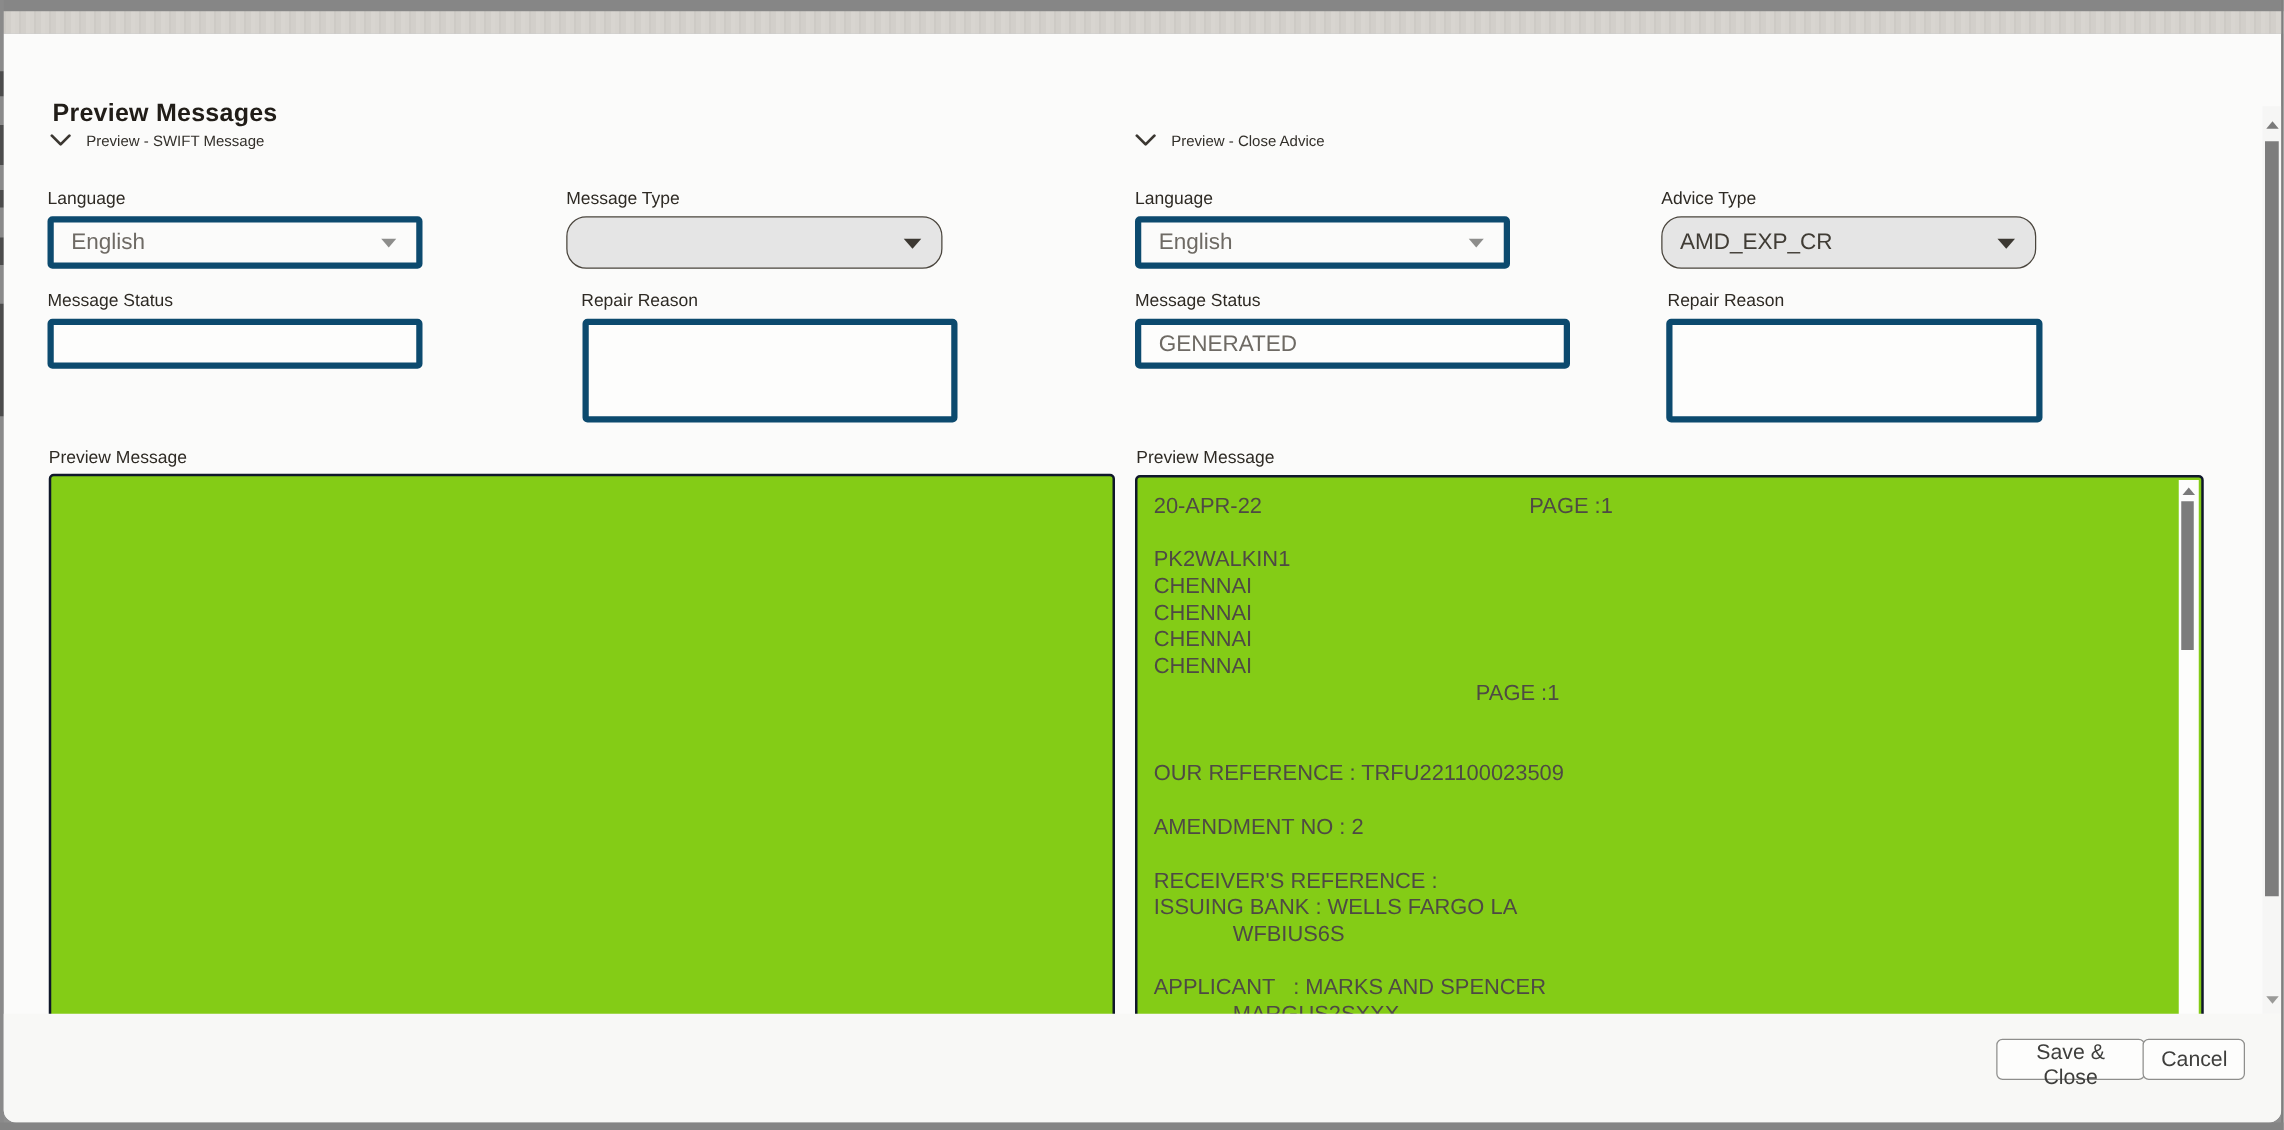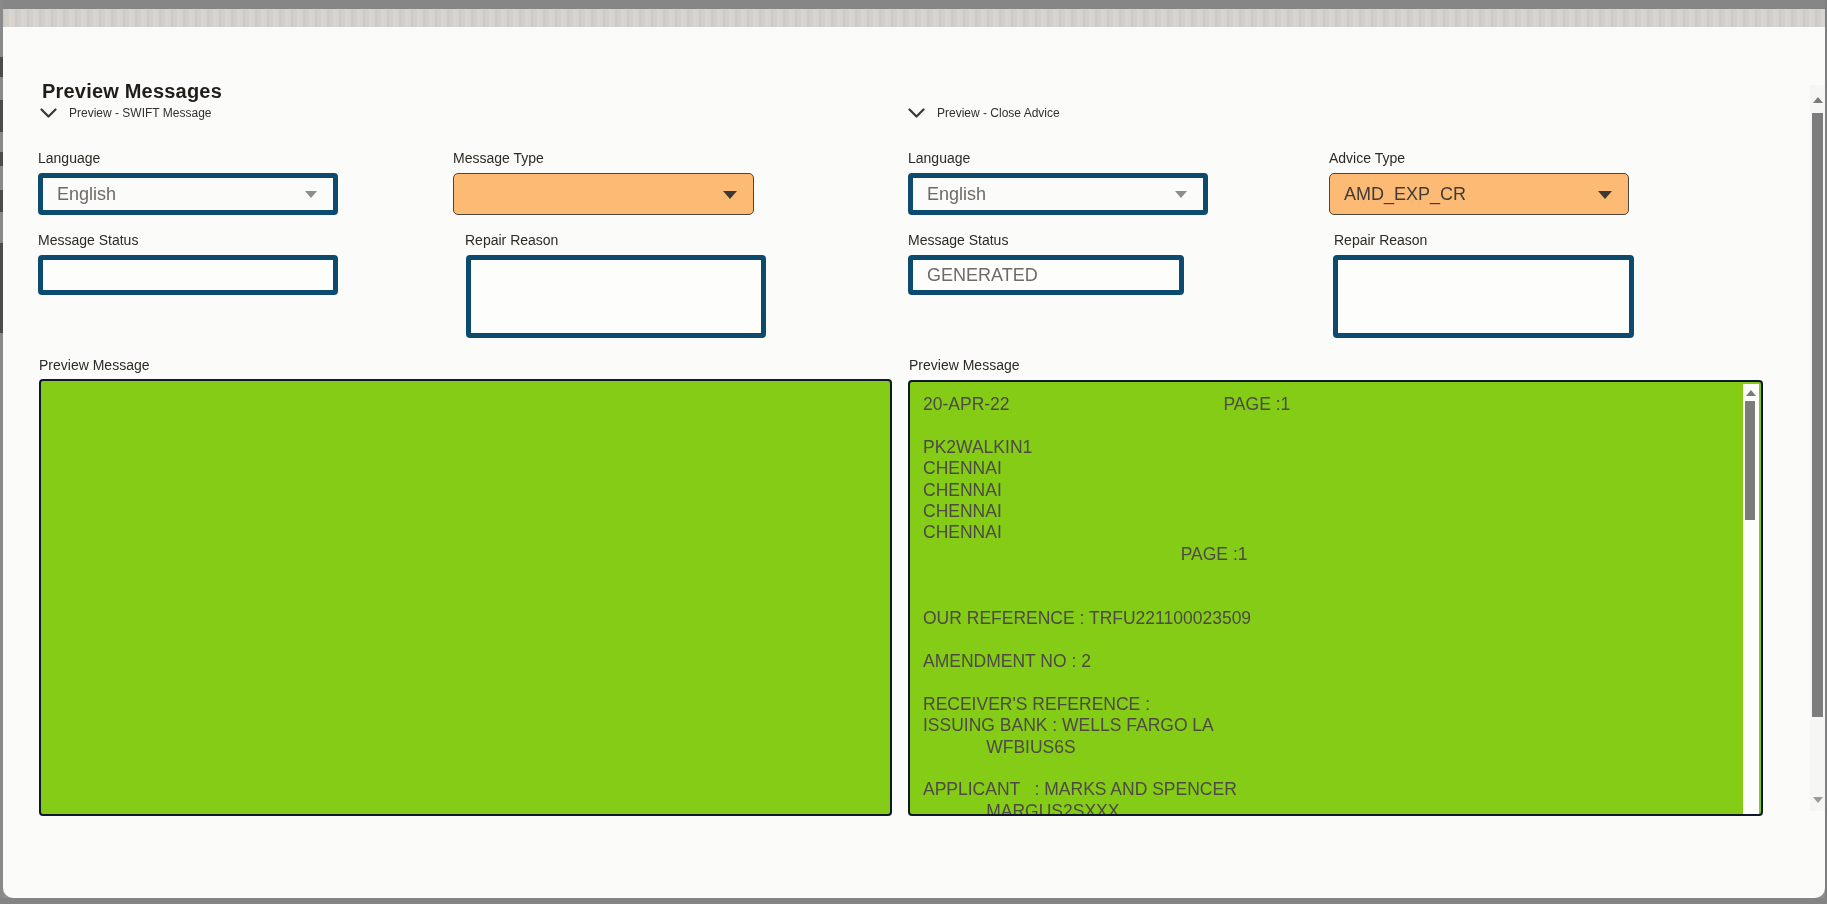--- a/index.html
+++ b/index.html
@@ -23,21 +23,21 @@
 
   .section-header{position:absolute;top:103px;display:flex;align-items:center;gap:12px;cursor:pointer;}
   .section-header .chev{display:inline-block;margin-top:2px;}
   .section-title{font-size:12px;color:#33302b;}
 
   .field-label{position:absolute;font-size:14px;color:#2e2a24;}
   .fld{position:absolute;background:#fdfdfc;border:5px solid #0c4a6e;border-radius:4px;box-sizing:border-box;}
   .fld.disabled{background:#fbfbfa;}
   .fld .val{position:absolute;left:14px;top:50%;transform:translateY(-50%);font-size:18px;color:#6e6a64;white-space:nowrap;}
   .fld .val.dark{color:#403c35;}
-  .combo{border:1.5px solid #4a453d;border-radius:5px;background:#fdba74;}
+  .combo{border:1.5px solid #4a453d;border-radius:16px;background:#e5e5e5;}
   .caret{position:absolute;right:16px;top:50%;margin-top:-3px;width:0;height:0;
     border-left:7px solid transparent;border-right:7px solid transparent;border-top:8px solid #3c3832;}
   .caret.gray{border-left-width:6px;border-right-width:6px;border-top:7px solid #8d8d8b;}
 
   .bigbox{position:absolute;background:#84cc16;border:2px solid #0f172a;border-radius:4px;box-sizing:border-box;overflow:hidden;}
   .preview-pre{margin:0;padding:12px 26px 0 13px;font-family:"Liberation Sans",sans-serif;
     font-size:17.5px;line-height:21.4px;color:#4e4a44;white-space:pre;}
 
   
   .inner-sb{position:absolute;top:2px;right:2px;bottom:0;width:16px;background:#fdfdfc;}
@@ -119,21 +119,21 @@
   <div class="field-label" style="left:465px;top:232px;">Repair Reason</div>
   <div class="field-label" style="left:908px;top:232px;">Message Status</div>
   <div class="field-label" style="left:1334px;top:232px;">Repair Reason</div>
 
   <div class="fld" style="left:38px;top:255px;width:300px;height:40px;">
     <span class="val"></span>
   </div>
   <div class="fld" style="left:466px;top:255px;width:300px;height:83px;">
     <span class="val" style="top:20px;"></span>
   </div>
-  <div class="fld" style="left:908px;top:255px;width:276px;height:40px;">
+  <div class="fld" style="left:908px;top:255px;width:348px;height:40px;">
     <span class="val">GENERATED</span>
   </div>
   <div class="fld" style="left:1333px;top:255px;width:301px;height:83px;">
     <span class="val" style="top:20px;"></span>
   </div>
 
   <div class="field-label" style="left:39px;top:357px;">Preview Message</div>
   <div class="field-label" style="left:909px;top:357px;">Preview Message</div>
 
   <div class="bigbox" style="left:39px;top:379px;width:853px;height:437px;">
@@ -166,16 +166,20 @@
       <div class="thumb"></div>
     </div>
   </div>
 
   <div class="modal-sb">
     <div class="sb-arrow-up"></div>
     <div class="thumb"></div>
     <div class="sb-arrow-down"></div>
   </div>
 
+  <div class="footer">
+    <button class="btn" style="left:1594px;width:119px;">Save &amp; Close</button>
+    <button class="btn" style="left:1711px;width:82px;">Cancel</button>
+  </div>
 
   <div class="frame-right"></div>
   <div class="frame-bottom"></div>
 </div>
 
 </body></html>

